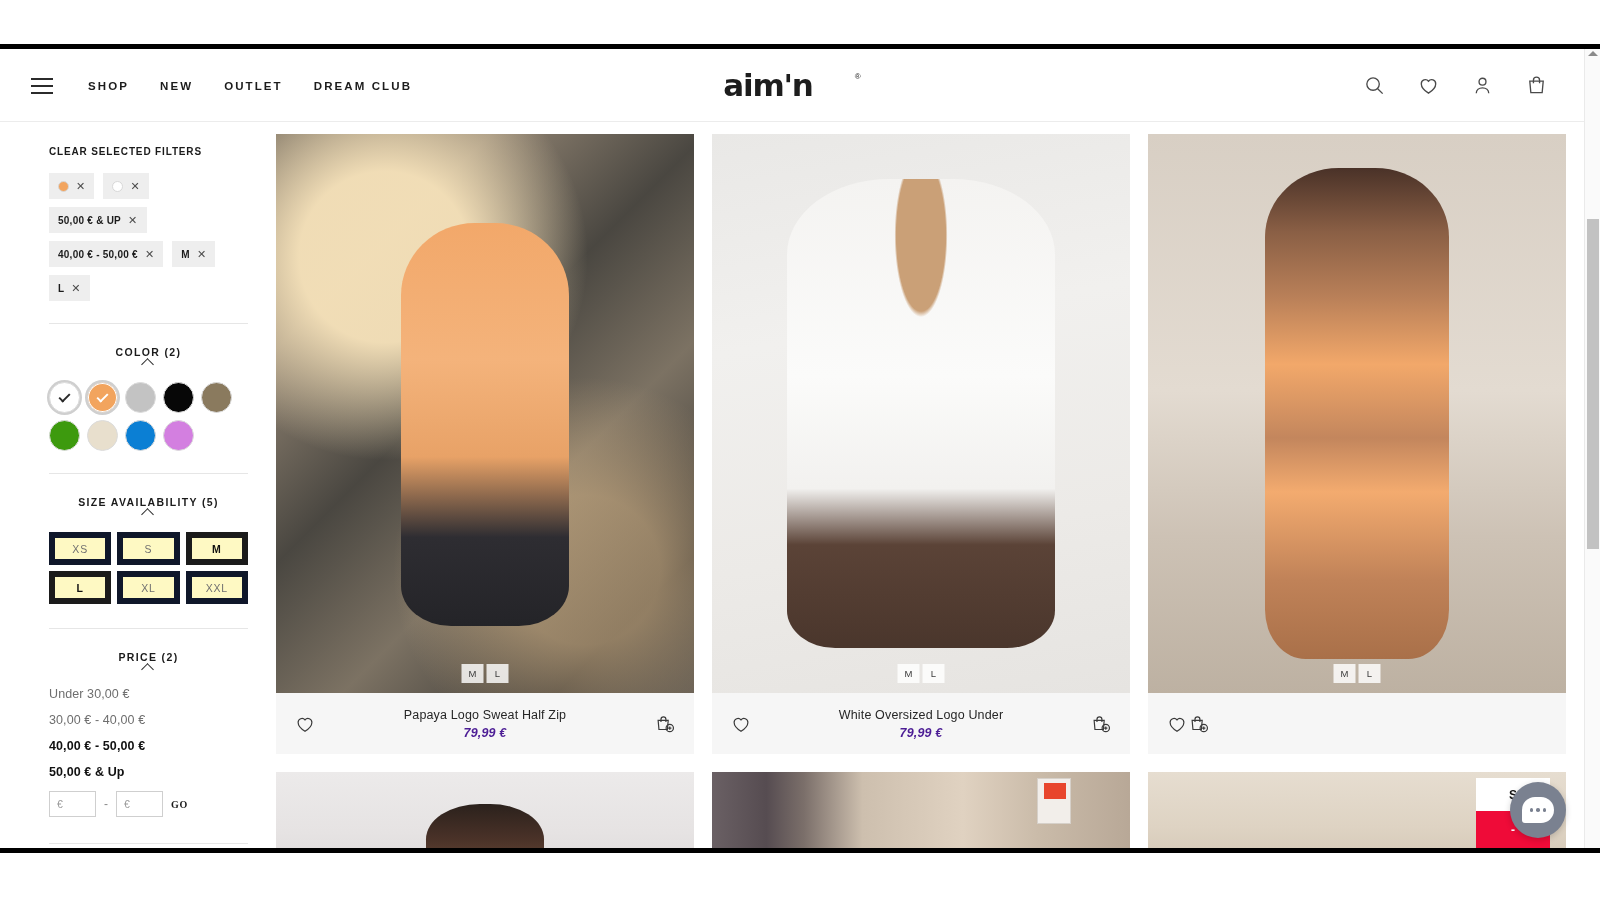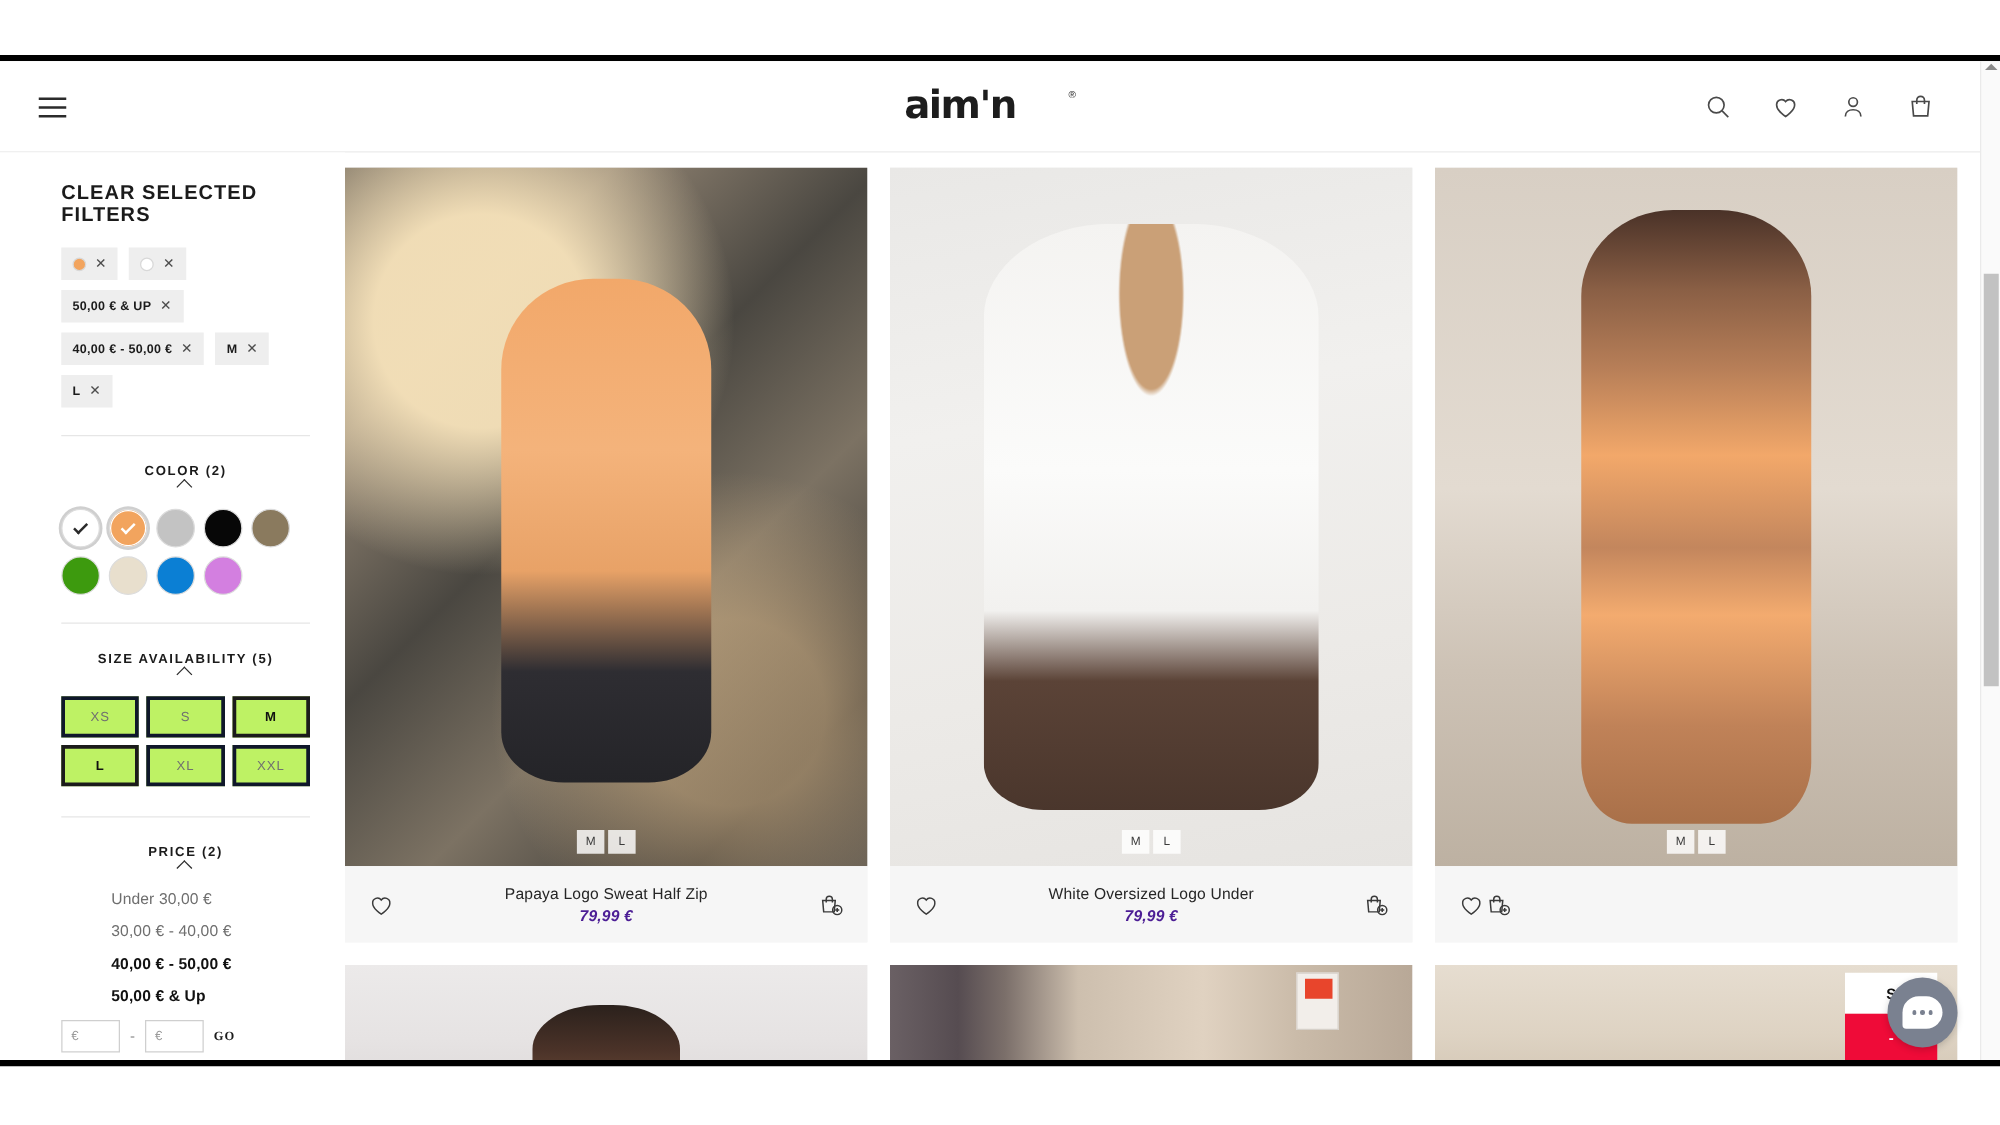--- a/index.html
+++ b/index.html
@@ -128,21 +128,21 @@
 
   
   #sidebar {
     position: absolute; left: 0; top: 0;
     width: 276px; height: 726px;
     padding: 24px 28px 0 49px;
     background: #ffffff;
     overflow: hidden;
   }
   #clear-filters {
-    font-size: 16px;
+    font-size: 10px;
     font-weight: 700;
     letter-spacing: 0.85px;
     color: #1b1b1b;
     margin-bottom: 16px;
     cursor: pointer;
   }
   #active-chips {
     display: flex; flex-wrap: wrap; gap: 8px 9px;
     max-width: 205px;
     margin-bottom: 22px;
@@ -218,42 +218,41 @@
 
   
   #size-grid {
     display: grid;
     grid-template-columns: repeat(3, 1fr);
     gap: 6px;
     max-width: 203px;
   }
   .size-btn {
     height: 33px;
-    border: 3px solid #0f172a;
+    border: 6px solid #0f172a;
     display: flex; align-items: center; justify-content: center;
     font-size: 10.5px;
     letter-spacing: 0.8px;
     color: #707070;
-    background: #bef264;
+    background: #fef9c3;
     cursor: pointer;
   }
   .size-btn.selected {
     border-color: #1b1b1b;
     color: #111111;
     font-weight: 700;
   }
 
   
   .price-opt {
     font-size: 12.5px;
     color: #6e6e6e;
     margin-bottom: 12px;
     cursor: pointer;
     letter-spacing: 0.1px;
-    margin-left: 40px;
   }
   .price-opt.selected { color: #111111; font-weight: 700; }
   #price-range-row {
     display: flex; align-items: center; gap: 8px;
     margin-top: 4px;
   }
   .price-input {
     width: 47px; height: 26px;
     border: 1px solid #cfcfcf;
     background: #ffffff;
@@ -463,20 +462,26 @@
     <div id="page">
 
       <div id="site-header">
 
         <div id="hamburger">
           <span></span>
             <span></span>
             <span></span>
         </div>
 
+        <nav id="main-nav">
+          <a href="#">SHOP</a>
+          <a href="#">NEW</a>
+          <a href="#">OUTLET</a>
+          <a href="#">DREAM CLUB</a>
+        </nav>
 
         <div id="brand-logo">
           <span id="brand-logo-text">aim'n</span>
           <span id="brand-logo-reg">®</span>
         </div>
 
         <div id="header-actions">
           <span class="hdr-icon">
             <svg viewBox="0 0 24 24" fill="none" stroke="currentColor" stroke-width="1.4">
               <circle cx="10.5" cy="10.5" r="6.5"></circle>

